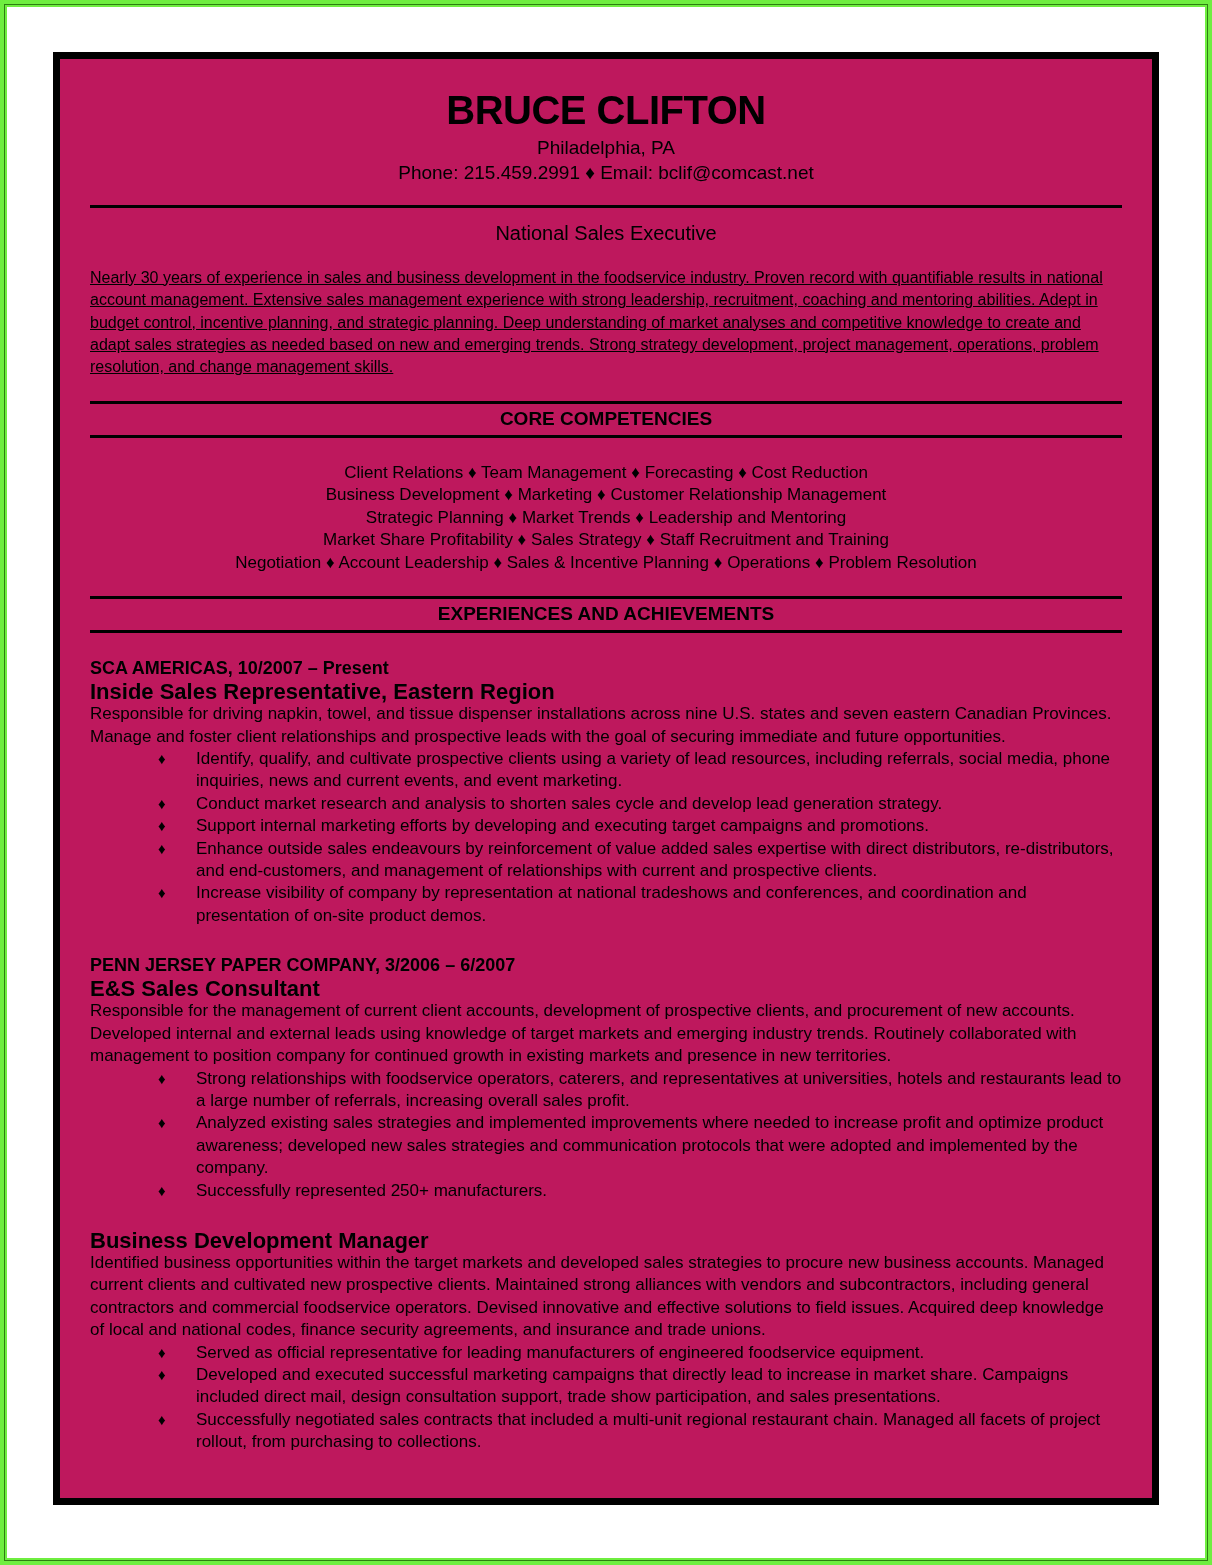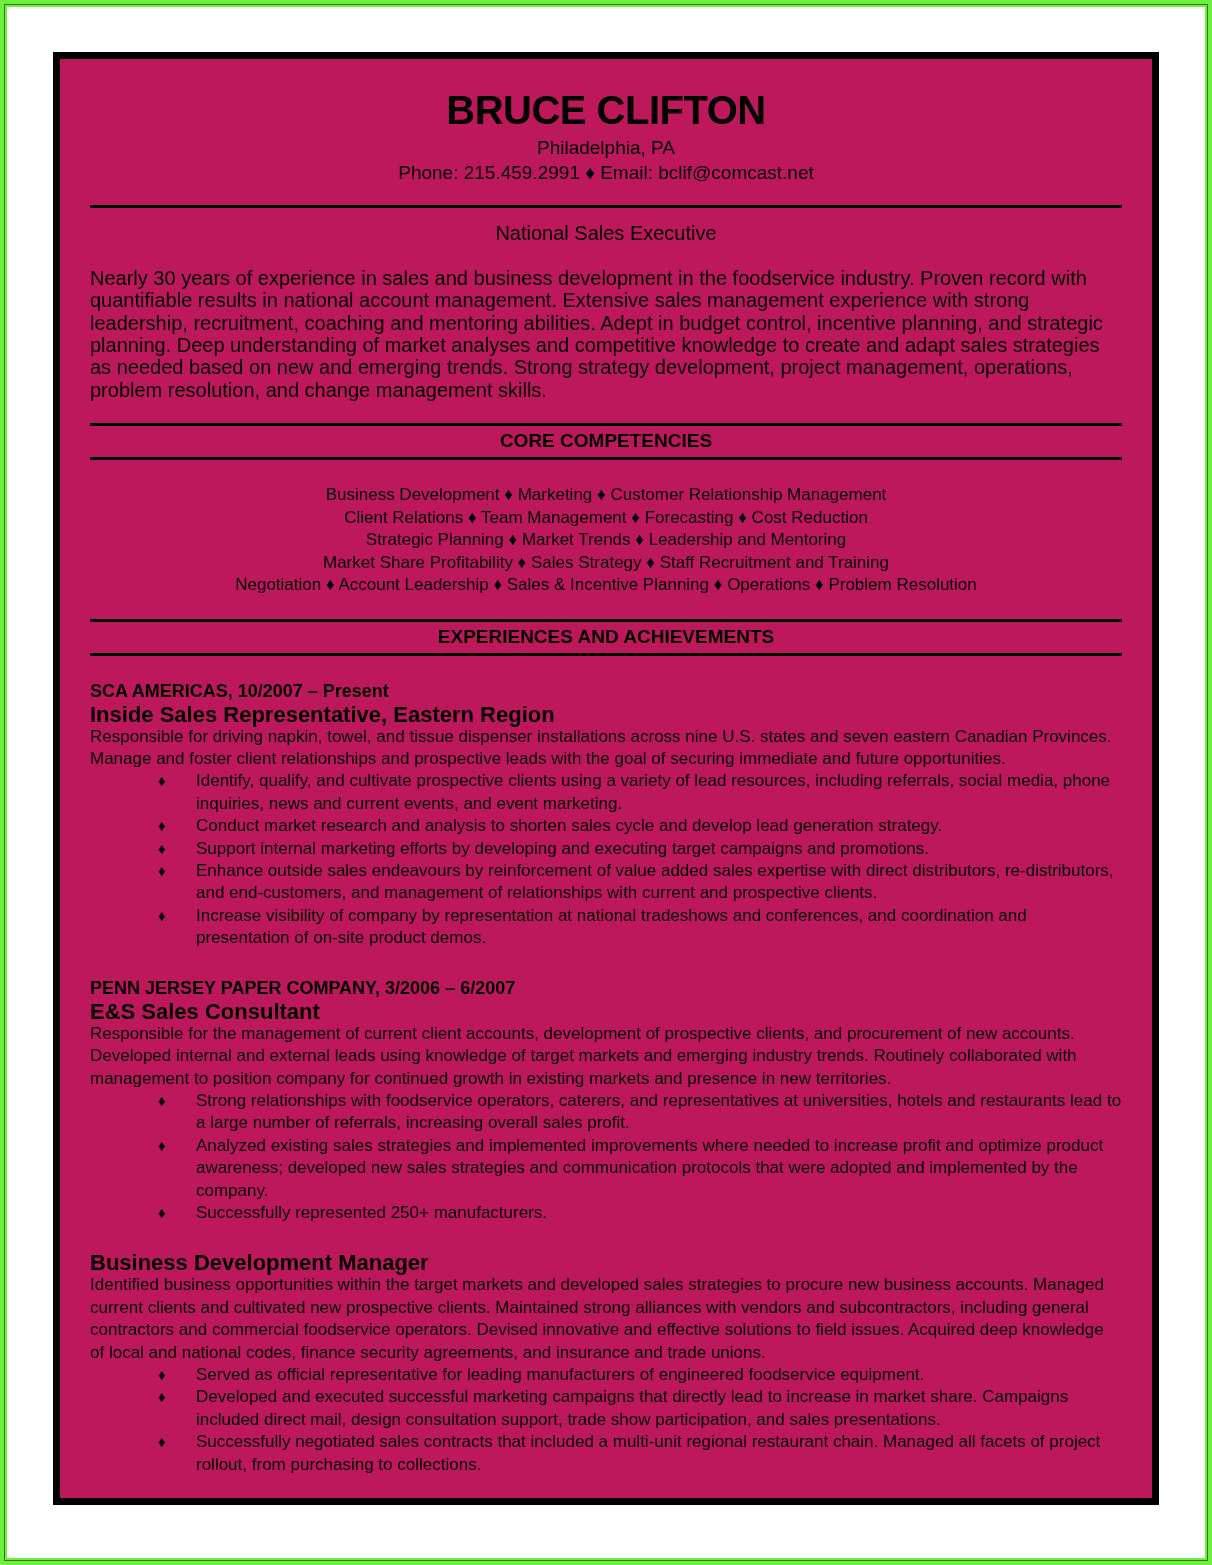--- a/index.html
+++ b/index.html
@@ -67,23 +67,24 @@
   .title-block {
     text-align: center;
     margin-top: 12px;
     font-size: 20px;
     font-weight: normal;
     line-height: 26px;
   }
 
   .summary {
     margin-top: 21px;
-    font-size: 20px;
+    font-size: 16px;
     line-height: 22.4px;
     text-align: left;
+    text-decoration: underline;
   }
 
   .section-heading {
     margin-top: 22px;
     border-top: 3px solid var(--ink);
     border-bottom: 3px solid var(--ink);
     text-align: center;
     font-size: 19px;
     font-weight: bold;
     padding: 4px 0 5px 0;
@@ -144,22 +145,22 @@
 
         <div class="title-block">
           <div>National Sales Executive</div>
         </div>
 
         <div class="summary">Nearly 30 years of experience in sales and business development in the foodservice industry. Proven record with quantifiable results in national account management. Extensive sales management experience with strong leadership, recruitment, coaching and mentoring abilities. Adept in budget control, incentive planning, and strategic planning. Deep understanding of market analyses and competitive knowledge to create and adapt sales strategies as needed based on new and emerging trends.  Strong strategy development, project management, operations, problem resolution, and change management skills.</div>
 
         <div class="section-heading">CORE COMPETENCIES</div>
 
         <div class="competencies">
+          <div>Client Relations ♦ Team Management ♦ Forecasting ♦ Cost Reduction</div>
           <div>Business Development ♦ Marketing ♦ Customer Relationship Management</div>
-          <div>Client Relations ♦ Team Management ♦ Forecasting ♦ Cost Reduction</div>
           <div>Strategic Planning ♦ Market Trends ♦ Leadership and Mentoring</div>
           <div>Market Share Profitability ♦ Sales Strategy ♦ Staff Recruitment and Training</div>
           <div>Negotiation ♦ Account Leadership ♦ Sales &amp; Incentive Planning ♦ Operations ♦ Problem Resolution</div>
         </div>
 
         <div class="section-heading">EXPERIENCES AND ACHIEVEMENTS</div>
 
         <div class="jobs">
 
           <div class="job">

